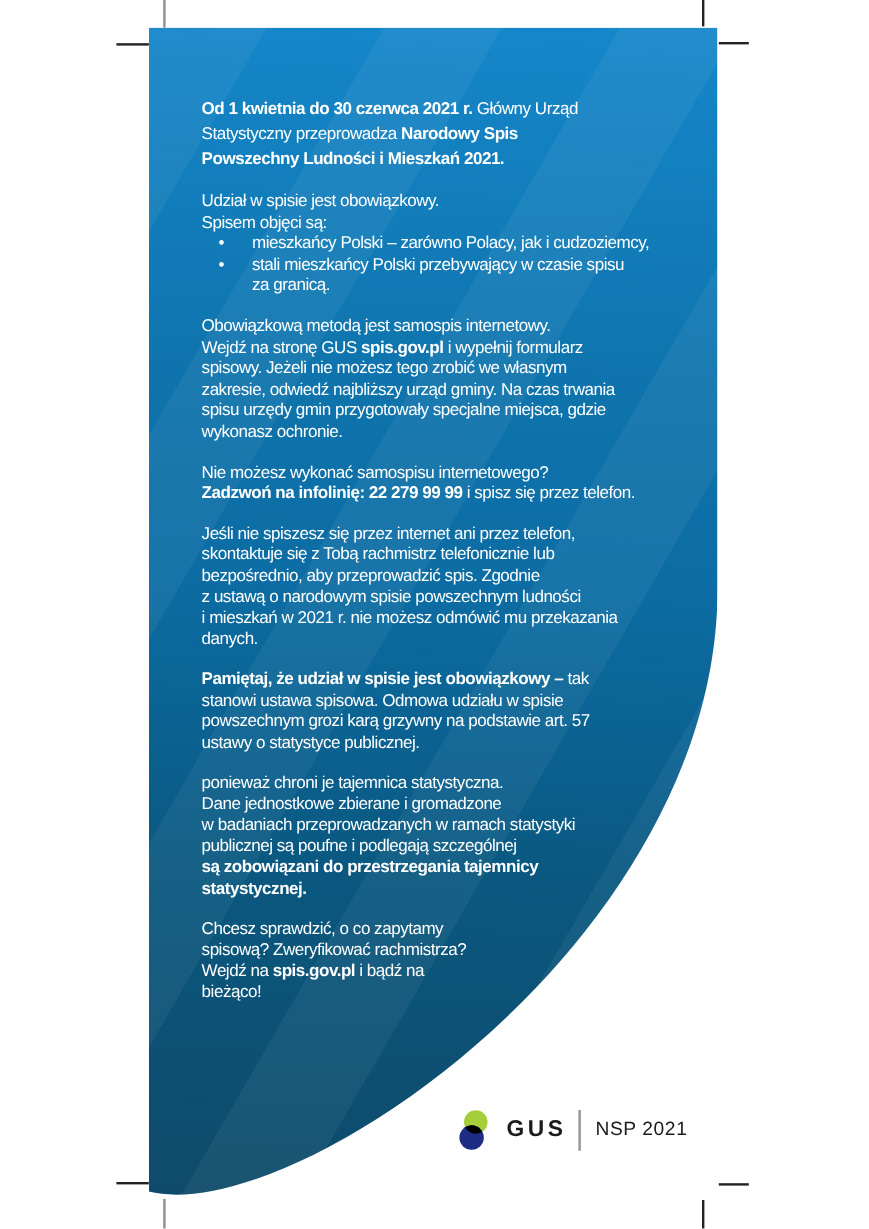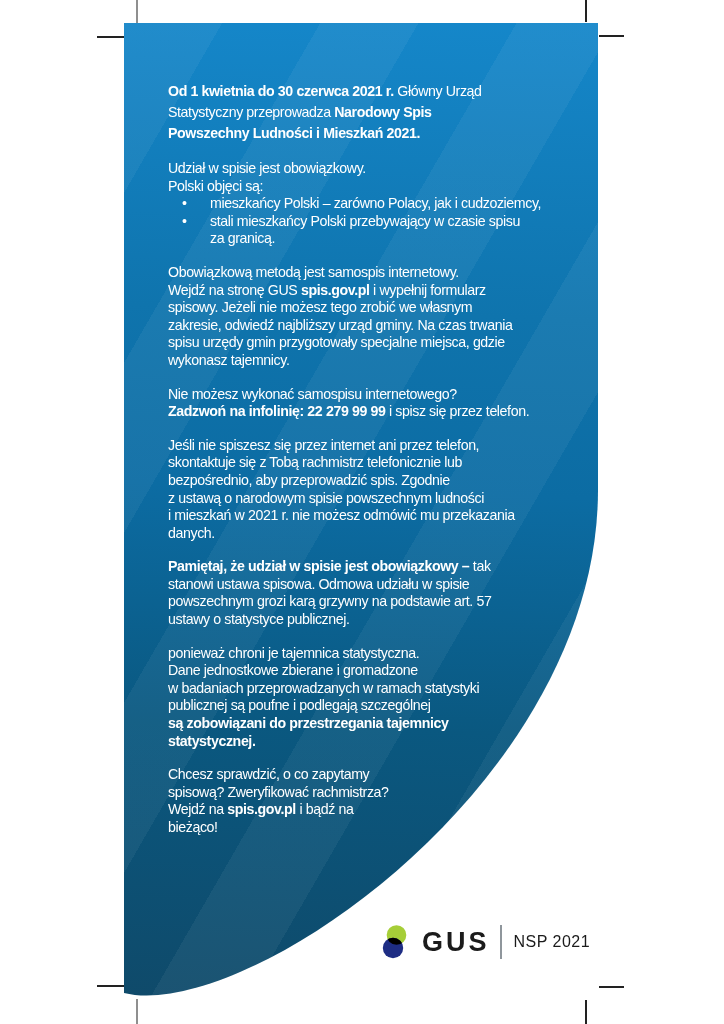--- a/index.html
+++ b/index.html
@@ -45,21 +45,21 @@
   .line b{font-weight:bold;}
   .line--bullet, .line--indent{padding-left:42px;}
   .bullet-marker{position:absolute; left:14px; top:0;}
   
   .footer{
     position:absolute; left:374px; top:918px; height:48px;
     display:flex; align-items:center;
   }
   .logo-mark{width:44px; height:44px; display:block;}
   .logo-gus{
-    font-size:27px; font-weight:bold; letter-spacing:3px;
+    font-size:19px; font-weight:bold; letter-spacing:3px;
     color:var(--logo-text,#1b1b1b); margin-left:4px;
   }
   .logo-divider{
     width:2px; height:34px; background:var(--divider,#8f969c);
     margin:0 12px 0 10px;
   }
   .logo-nsp{
     font-size:16px; letter-spacing:0.5px; color:var(--logo-text,#1b1b1b);
   }
 </style>
@@ -80,32 +80,32 @@
   <div class="flyer">
     <div class="content">
 
     <div class="para para--headline">
           <div class="line"><b>Od 1 kwietnia do 30 czerwca 2021 r.</b><span> Główny Urząd</span></div>
           <div class="line"><span>Statystyczny przeprowadza </span><b>Narodowy Spis</b></div>
           <div class="line"><b>Powszechny Ludności i Mieszkań 2021.</b></div>
         </div>
         <div class="para">
           <div class="line"><span>Udział w spisie jest obowiązkowy.</span></div>
-          <div class="line"><span>Polski objęci są:</span></div>
+          <div class="line"><span>Spisem objęci są:</span></div>
           <div class="line line--bullet"><span class="bullet-marker">•</span><span>mieszkańcy Polski – zarówno Polacy, jak i cudzoziemcy,</span></div>
           <div class="line line--bullet"><span class="bullet-marker">•</span><span>stali mieszkańcy Polski przebywający w czasie spisu</span></div>
           <div class="line line--indent"><span>za granicą.</span></div>
         </div>
         <div class="para">
           <div class="line"><span>Obowiązkową metodą jest samospis internetowy.</span></div>
           <div class="line"><span>Wejdź na stronę GUS </span><b>spis.gov.pl</b><span> i wypełnij formularz</span></div>
           <div class="line"><span>spisowy. Jeżeli nie możesz tego zrobić we własnym</span></div>
           <div class="line"><span>zakresie, odwiedź najbliższy urząd gminy. Na czas trwania</span></div>
           <div class="line"><span>spisu urzędy gmin przygotowały specjalne miejsca, gdzie</span></div>
-          <div class="line"><span>wykonasz tajemnicy.</span></div>
+          <div class="line"><span>wykonasz ochronie.</span></div>
         </div>
         <div class="para">
           <div class="line"><span>Nie możesz wykonać samospisu internetowego?</span></div>
           <div class="line"><b>Zadzwoń na infolinię: 22 279 99 99</b><span> i spisz się przez telefon.</span></div>
         </div>
         <div class="para">
           <div class="line"><span>Jeśli nie spiszesz się przez internet ani przez telefon,</span></div>
           <div class="line"><span>skontaktuje się z Tobą rachmistrz telefonicznie lub</span></div>
           <div class="line"><span>bezpośrednio, aby przeprowadzić spis. Zgodnie</span></div>
           <div class="line"><span>z ustawą o narodowym spisie powszechnym ludności</span></div>

